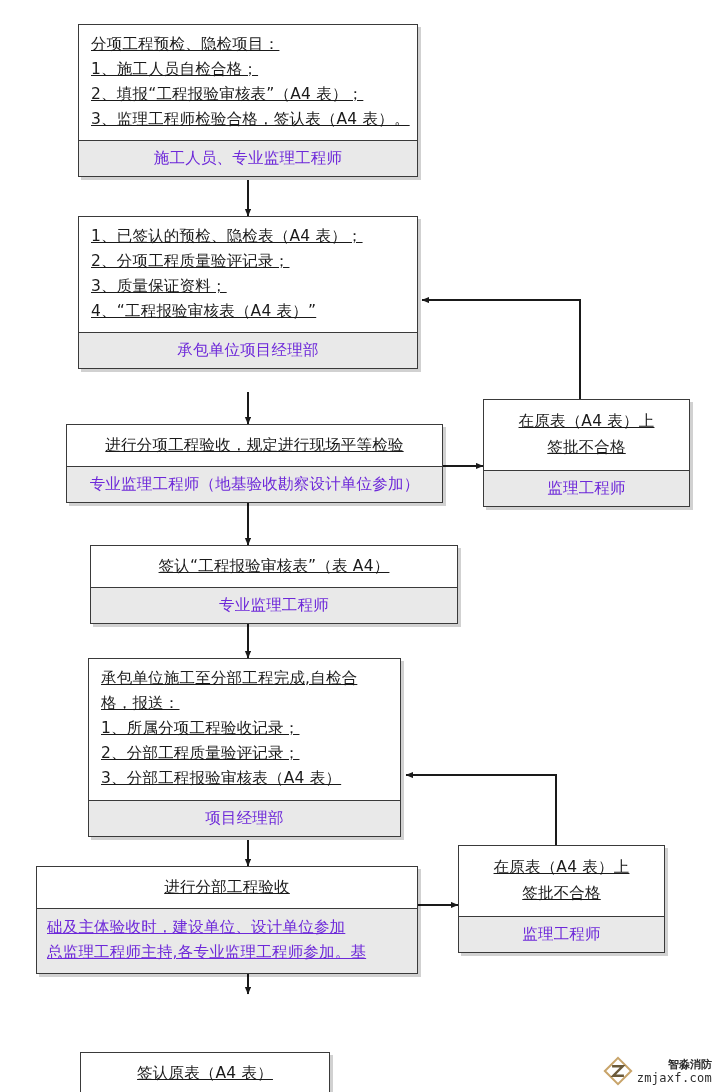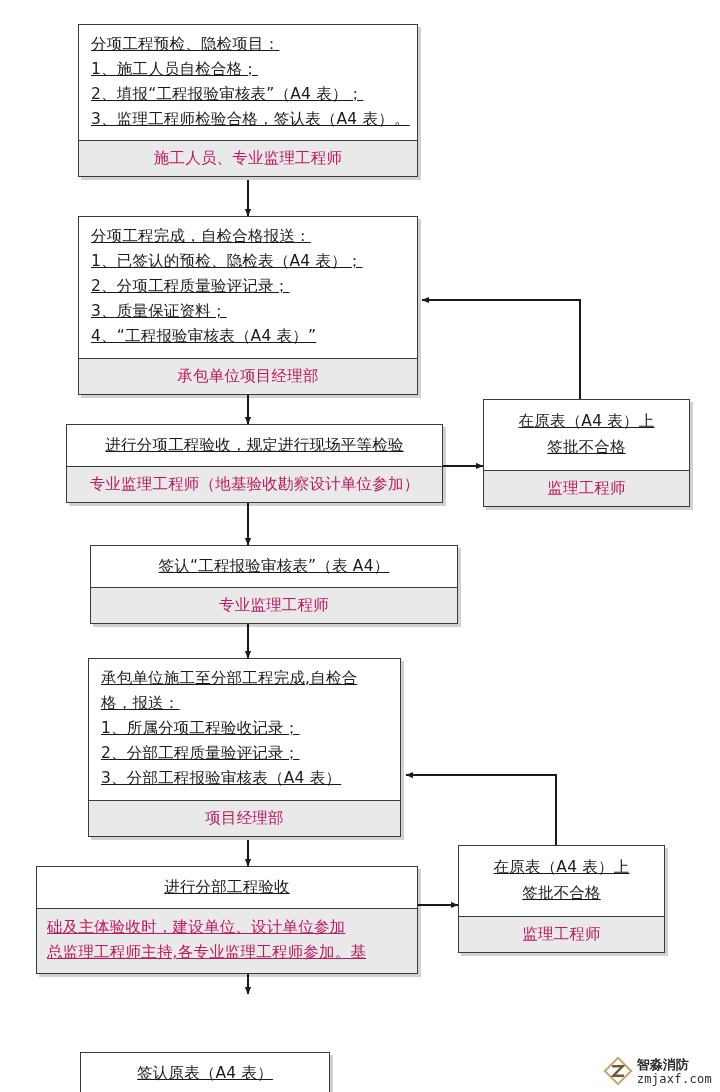--- a/index.html
+++ b/index.html
@@ -41,21 +41,21 @@
   }
   .node .body.center {
     text-align: center;
     padding: 8px 10px;
   }
   .node .footer {
     box-sizing: border-box;
     border-top: 1.5px solid #3a3a3a;
     background: #e9e9e9;
     text-align: center;
-    color: #be185d;
+    color: #6d28d9;
     font-size: 15.5px;
     letter-spacing: 0.2px;
     padding: 7px 6px;
   }
   .node .footer.tall {
     text-align: left;
     padding: 6px 10px 8px 10px;
     line-height: 1.62;
   }
   .node .line { display: block; white-space: nowrap; text-decoration: underline; }
@@ -68,24 +68,25 @@
     position: absolute;
     right: 8px;
     bottom: 6px;
     display: flex;
     align-items: center;
     gap: 4px;
   }
   #watermark .mark-glyph { width: 30px; height: 30px; flex: 0 0 auto; }
   #watermark .mark-text { display: flex; flex-direction: column; line-height: 1; }
   #watermark .mark-cn {
-    font-size: 13px;
+    font-size: 11px;
     font-weight: bold;
     color: #2b2b2b;
     letter-spacing: 0px;
+    text-align: right;
   }
   #watermark .mark-url {
     font-family: "DejaVu Sans Mono", "Liberation Mono", monospace;
     font-size: 12px;
     color: #2b2b2b;
     letter-spacing: 0.3px;
     margin-top: 2px;
   }
 </style>
 </head>
@@ -126,21 +127,20 @@
       <span class="line">分项工程预检、隐检项目：</span>
       <span class="line">1、施工人员自检合格；</span>
       <span class="line">2、填报“工程报验审核表”（A4 表）；</span>
       <span class="line">3、监理工程师检验合格，签认表（A4 表）。</span>
     </div>
     <div class="footer">施工人员、专业监理工程师</div>
   </div>
 
   <div class="node" style="left:78px; top:216px; width:340px;">
     <div class="body">
-      <span class="line">分项工程完成，自检合格报送：</span>
       <span class="line">1、已签认的预检、隐检表（A4 表）；</span>
       <span class="line">2、分项工程质量验评记录；</span>
       <span class="line">3、质量保证资料；</span>
       <span class="line">4、“工程报验审核表（A4 表）”</span>
     </div>
     <div class="footer">承包单位项目经理部</div>
   </div>
 
   <div class="node" style="left:66px; top:424px; width:377px;">
     <div class="body center">

